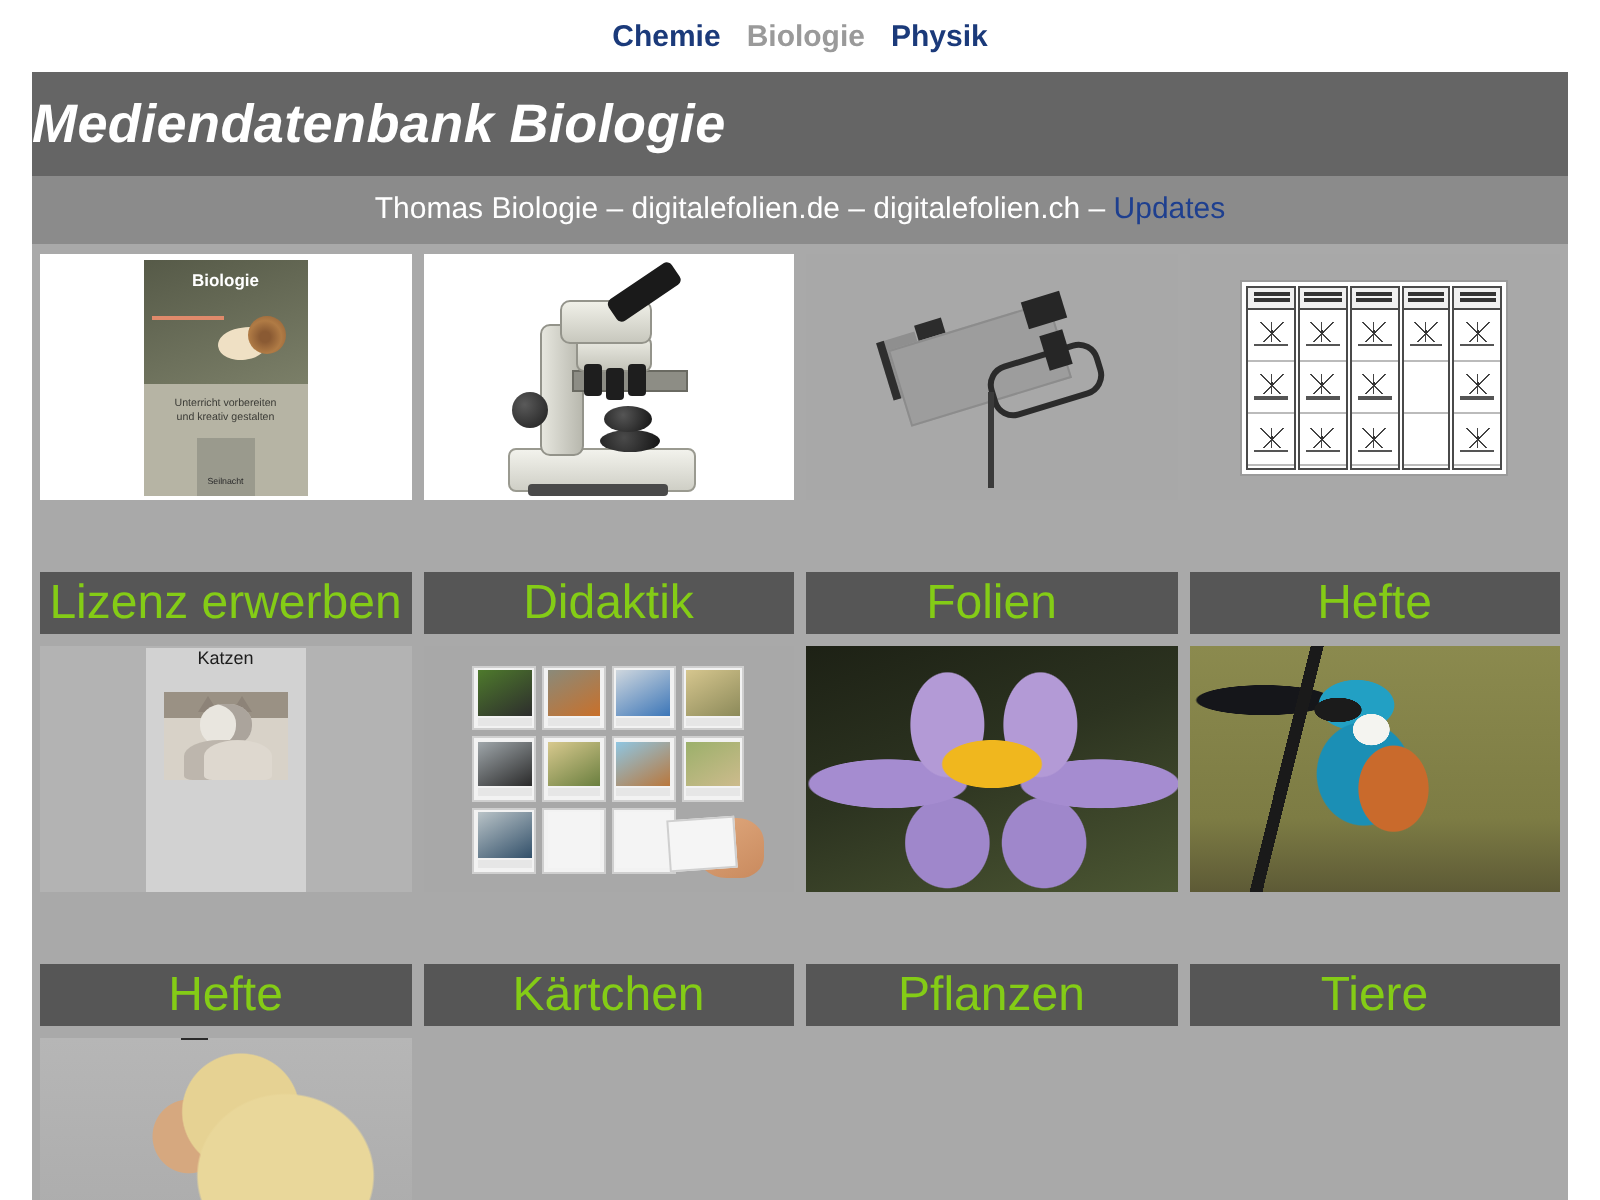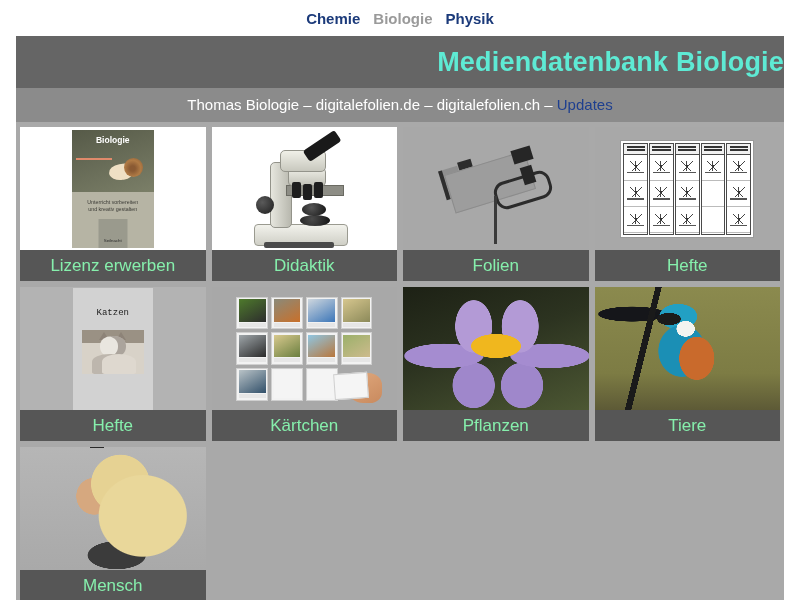--- a/index.html
+++ b/index.html
@@ -31,27 +31,28 @@
 
   
   .page {
     width: 768px;
     margin: 0 auto;
     background: #a9a9a9;
   }
 
   .title-bar {
     background: #656565;
-    color: #5eead4;
-    text-align: right;
+    color: #ffffff;
+    text-align: left;
     font-size: 27px;
     font-weight: bold;
     line-height: 52px;
     height: 52px;
     letter-spacing: 0.2px;
+    font-style: italic;
   }
 
   .sub-bar {
     background: #8b8b8b;
     color: #ffffff;
     text-align: center;
     font-size: 15px;
     height: 34px;
     line-height: 34px;
   }
@@ -79,27 +80,28 @@
     position: relative;
     overflow: hidden;
     display: flex;
     align-items: center;
     justify-content: center;
   }
   .thumb.grayish { background: #a8a8a8; }
   .thumb.lightgray { background: #b3b3b3; }
   .caption {
     background: #565656;
-    color: #86efac;
+    color: #84cc16;
     text-align: center;
-    font-size: 17px;
+    font-size: 24px;
     height: 31px;
     line-height: 31px;
     overflow: hidden;
     white-space: nowrap;
+    margin-top: 36px;
   }
 
   
 
   
   .book {
     width: 82px; height: 118px;
     background: #b6b4a4;
     position: relative;
     display: flex; flex-direction: column;
@@ -342,21 +344,21 @@
       linear-gradient(-45deg, transparent 44%, #444 44% 49%, transparent 49%),
       linear-gradient(90deg, transparent 45%, #444 45% 52%, transparent 52%);
   }
   .chart-cell .cap { width: 74%; height: 1.4px; background: #555; }
 
   
   .booklet {
     width: 80px; height: 122px; background: #d2d2d2;
     display: flex; flex-direction: column; align-items: center;
   }
-  .booklet .bt { font-size: 9px; color: #1d1d1d; margin-top: 20px; font-family: Liberation Mono, monospace; }
+  .booklet .bt { font-size: 9px; color: #1d1d1d; margin-top: 0; }
   .booklet .cat {
     margin-top: 12px; width: 62px; height: 44px;
     background: linear-gradient(180deg,#9a9184 0 30%, #d8d2c8 30% 100%);
     position: relative; overflow: hidden;
   }
   .booklet .cat .face {
     position: absolute; left: 18px; top: 6px;
     width: 26px; height: 22px; border-radius: 46% 46% 52% 52%;
     background: #e9e6df;
     box-shadow: inset -8px 0 0 rgba(120,110,100,.55);

